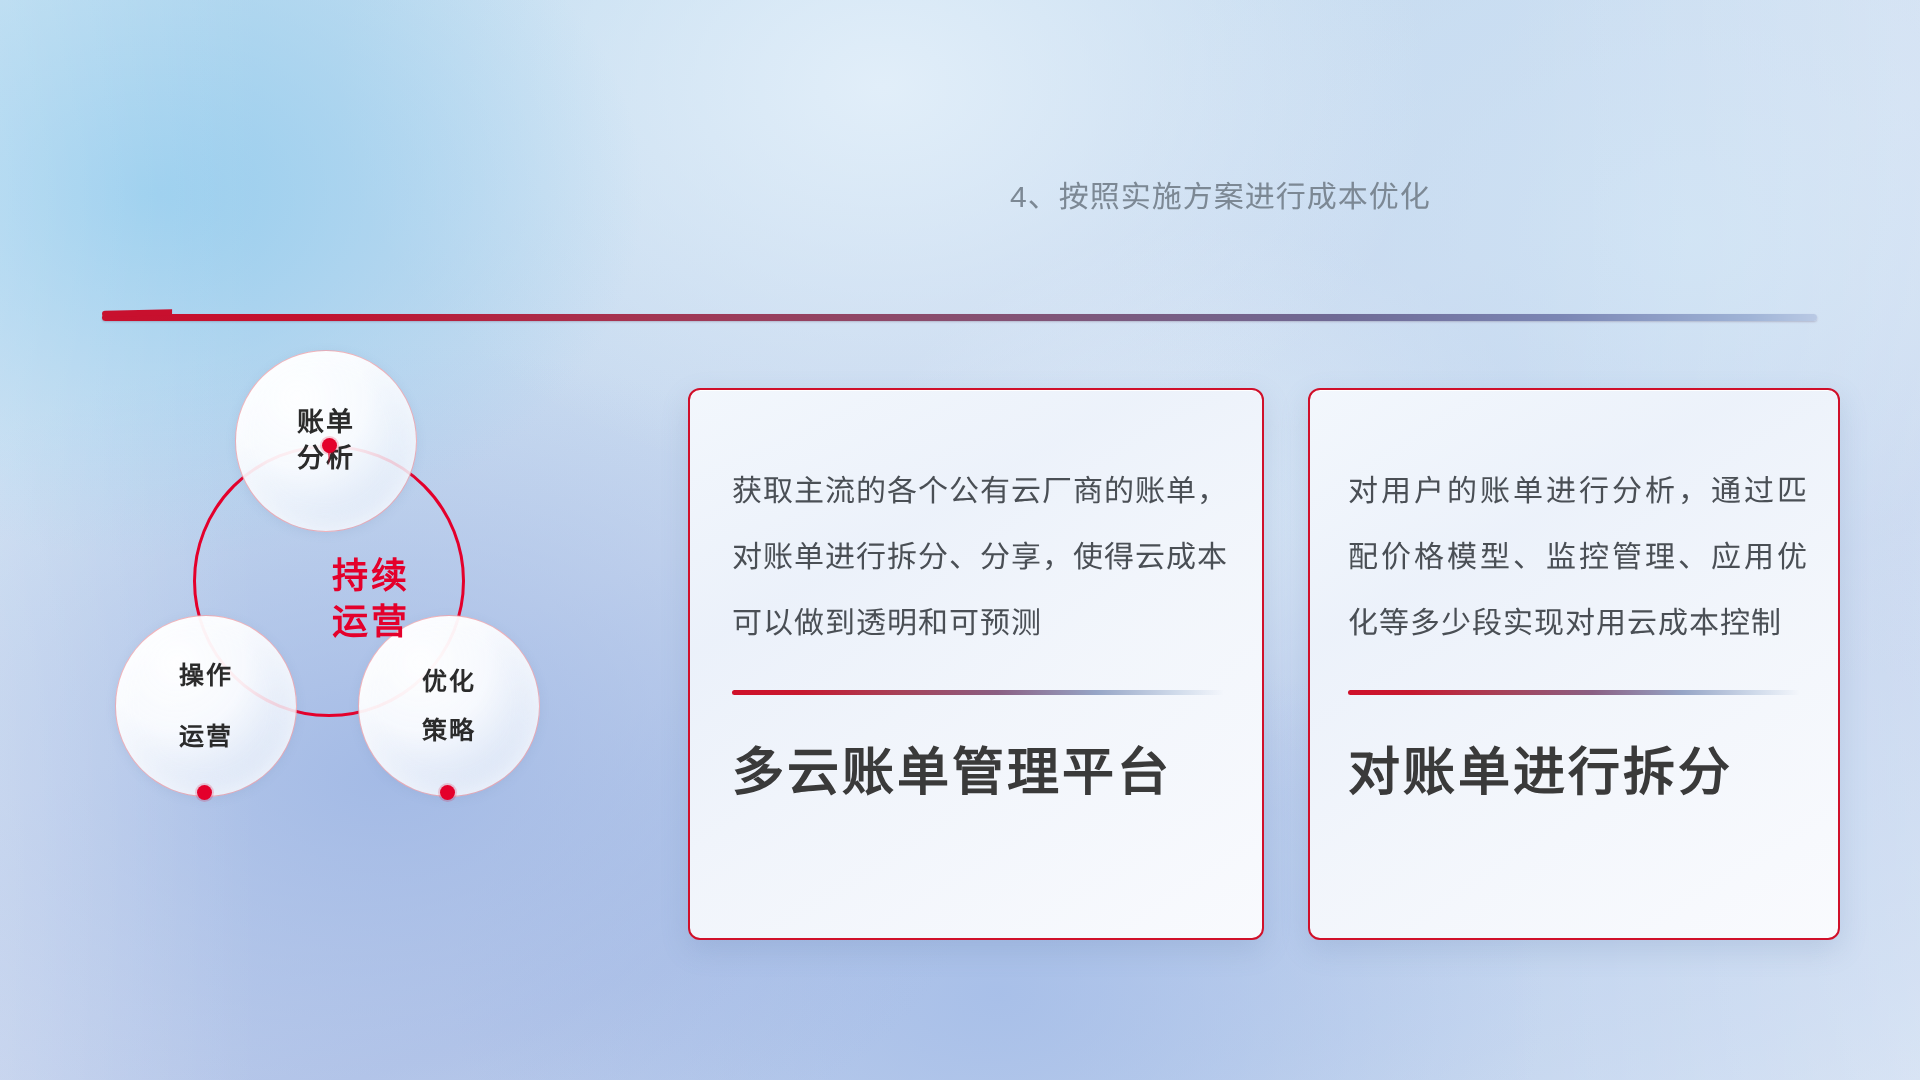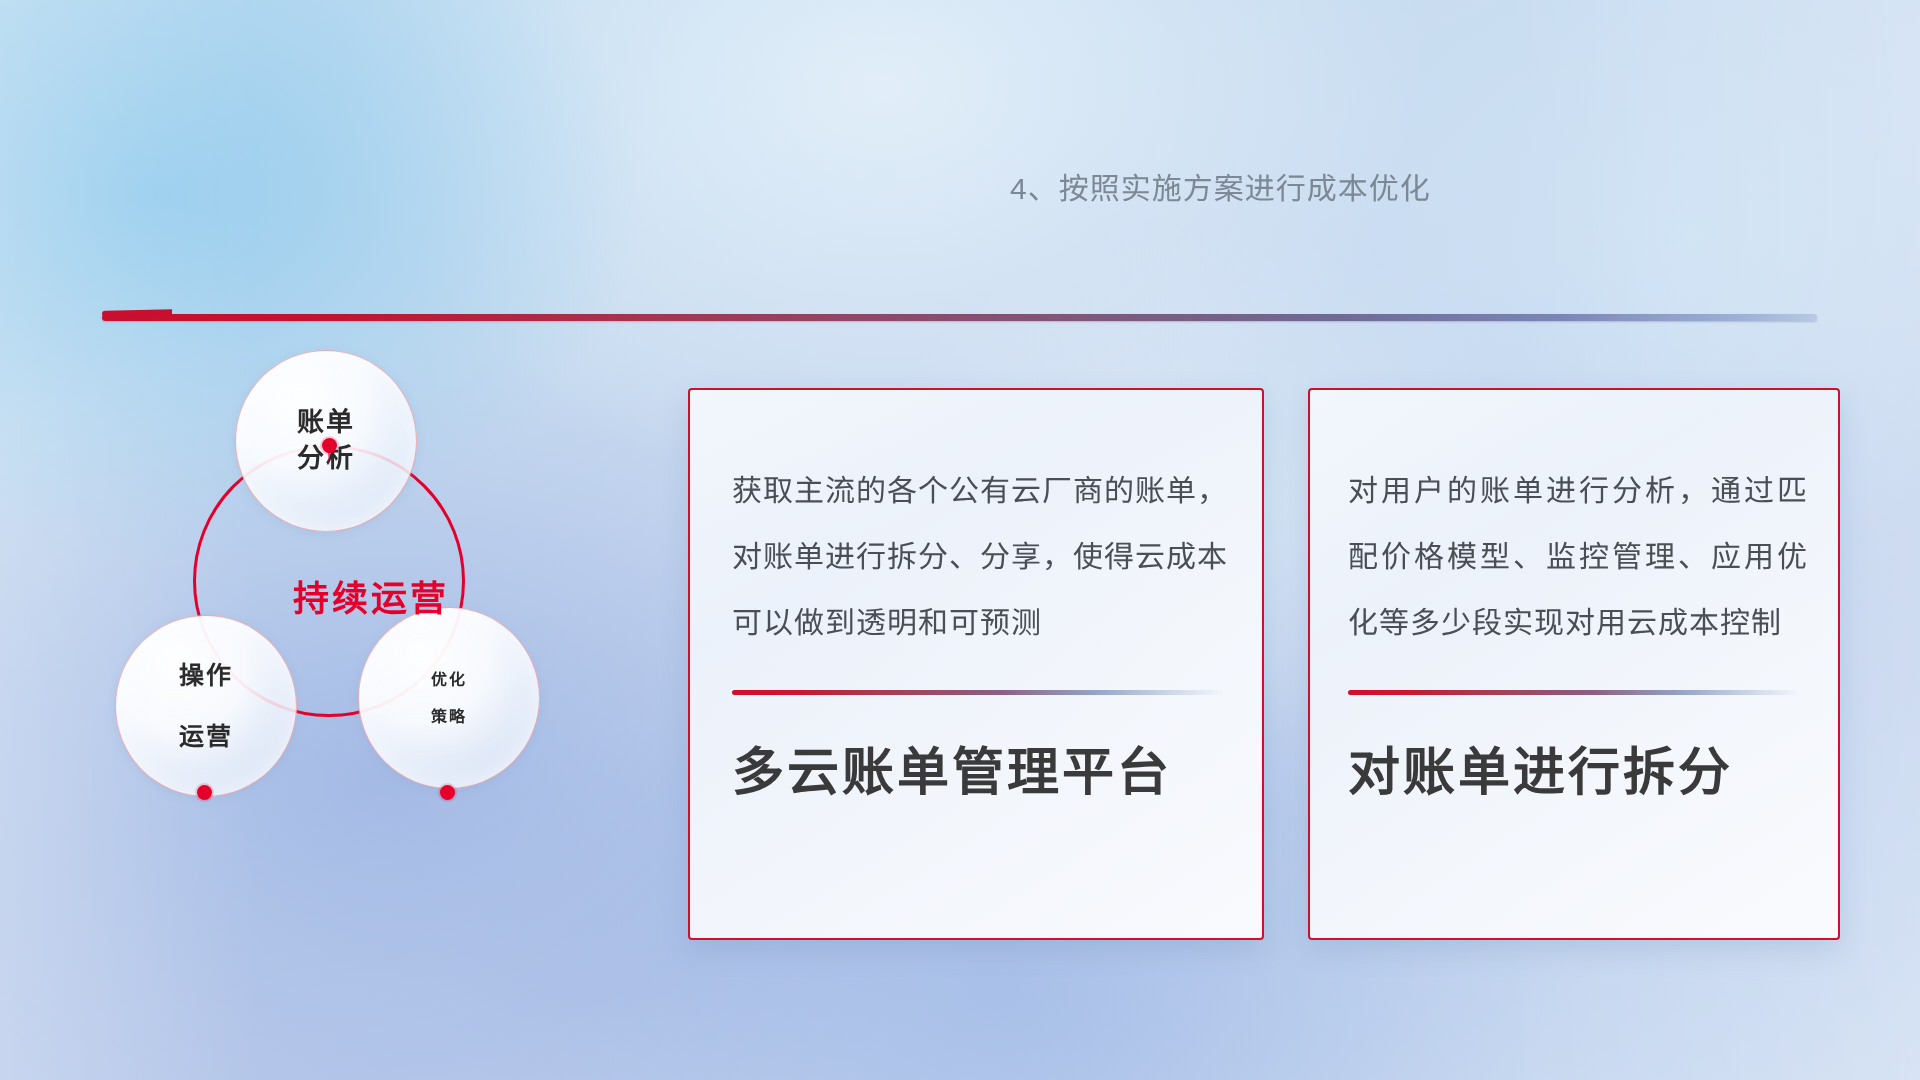--- a/index.html
+++ b/index.html
@@ -46,21 +46,21 @@
   
   .list {
     position: absolute;
     color: #7c8894;
     font-size: 30px;
     line-height: 62px;
     letter-spacing: 1px;
     white-space: nowrap;
   }
   .list-left  { left: 152px; top: 110px; }
-  .list-right { left: 1010px; top: 158px; }
+  .list-right { left: 1010px; top: 166px; }
   .list-item { display: block; }
 
   
   .divider {
     position: absolute;
     left: 102px;
     top: 314px;
     width: 1715px;
     height: 7px;
     background: linear-gradient(90deg,
@@ -113,23 +113,23 @@
     justify-content: center;
   }
   .bubble-left {
     left: 20px; top: 265px;
     width: 180px; height: 180px;
     font-size: 25px;
     letter-spacing: 2px;
     gap: 28px;
   }
   .bubble-right {
-    left: 263px; top: 257px;
+    left: 263px; top: 265px;
     width: 180px; height: 180px;
-    font-size: 16px;
+    font-size: 25px;
     letter-spacing: 2px;
     gap: 16px;
   }
 
   .ring {
     position: absolute;
     left: 98px;
     top: 95px;
     width: 272px;
     height: 272px;
@@ -137,21 +137,21 @@
     border: 3px solid #e4002b;
     box-sizing: border-box;
   }
   .ring-center {
     position: absolute;
     left: 98px;
     top: 95px;
     width: 272px;
     height: 272px;
     display: flex;
-    flex-direction: row;
+    flex-direction: column;
     align-items: center;
     justify-content: center;
     color: #e4002b;
     font-size: 36px;
     font-weight: 900;
     line-height: 1.28;
     letter-spacing: 3px;
     transform: translate(42px, 18px);
   }
   .ring-center span { display: block; text-align: center; }
@@ -173,21 +173,21 @@
     background: linear-gradient(180deg, rgba(228,0,43,0.85), rgba(228,0,43,0));
     left: 233px; top: 100px;
   }
 
   
   .card {
     position: absolute;
     top: 388px;
     height: 548px;
     border: 2px solid #d0102a;
-    border-radius: 4px;
+    border-radius: 12px;
     background: linear-gradient(150deg,
        rgba(244,248,253,0.96) 0%,
        rgba(238,243,251,0.95) 30%,
        rgba(244,247,252,0.96) 58%,
        rgba(250,251,254,0.98) 100%);
     box-shadow: 0 10px 28px rgba(96,126,170,0.20), inset 0 1px 0 rgba(255,255,255,0.9);
     overflow: hidden;
   }
   .card-1 { left: 688px;  width: 572px; }
   .card-2 { left: 1308px; width: 528px; }

